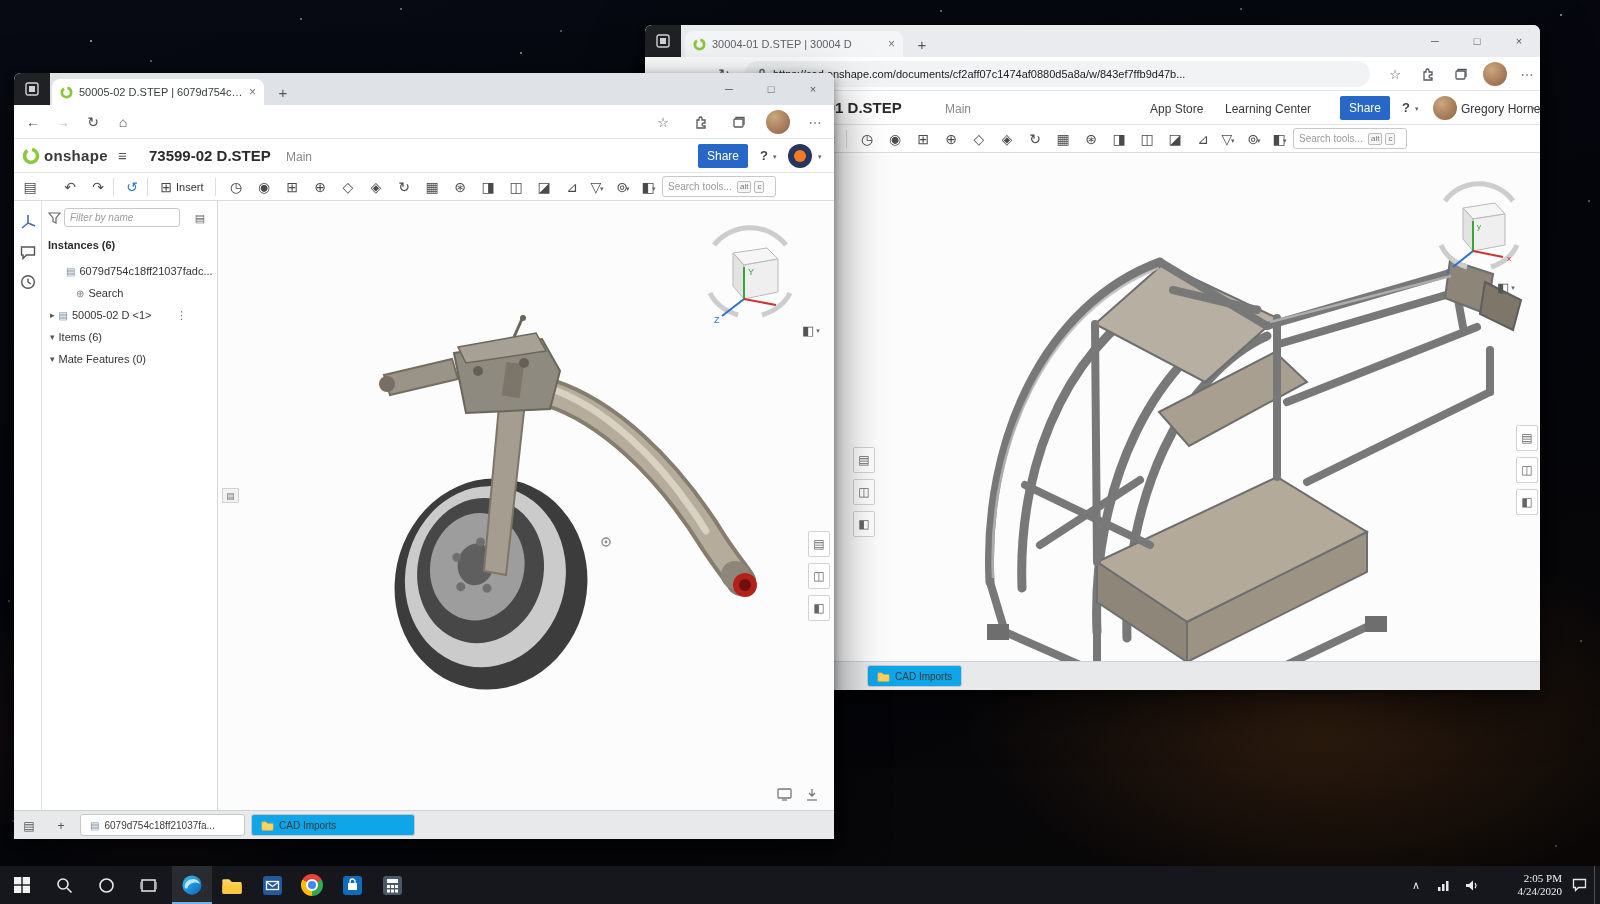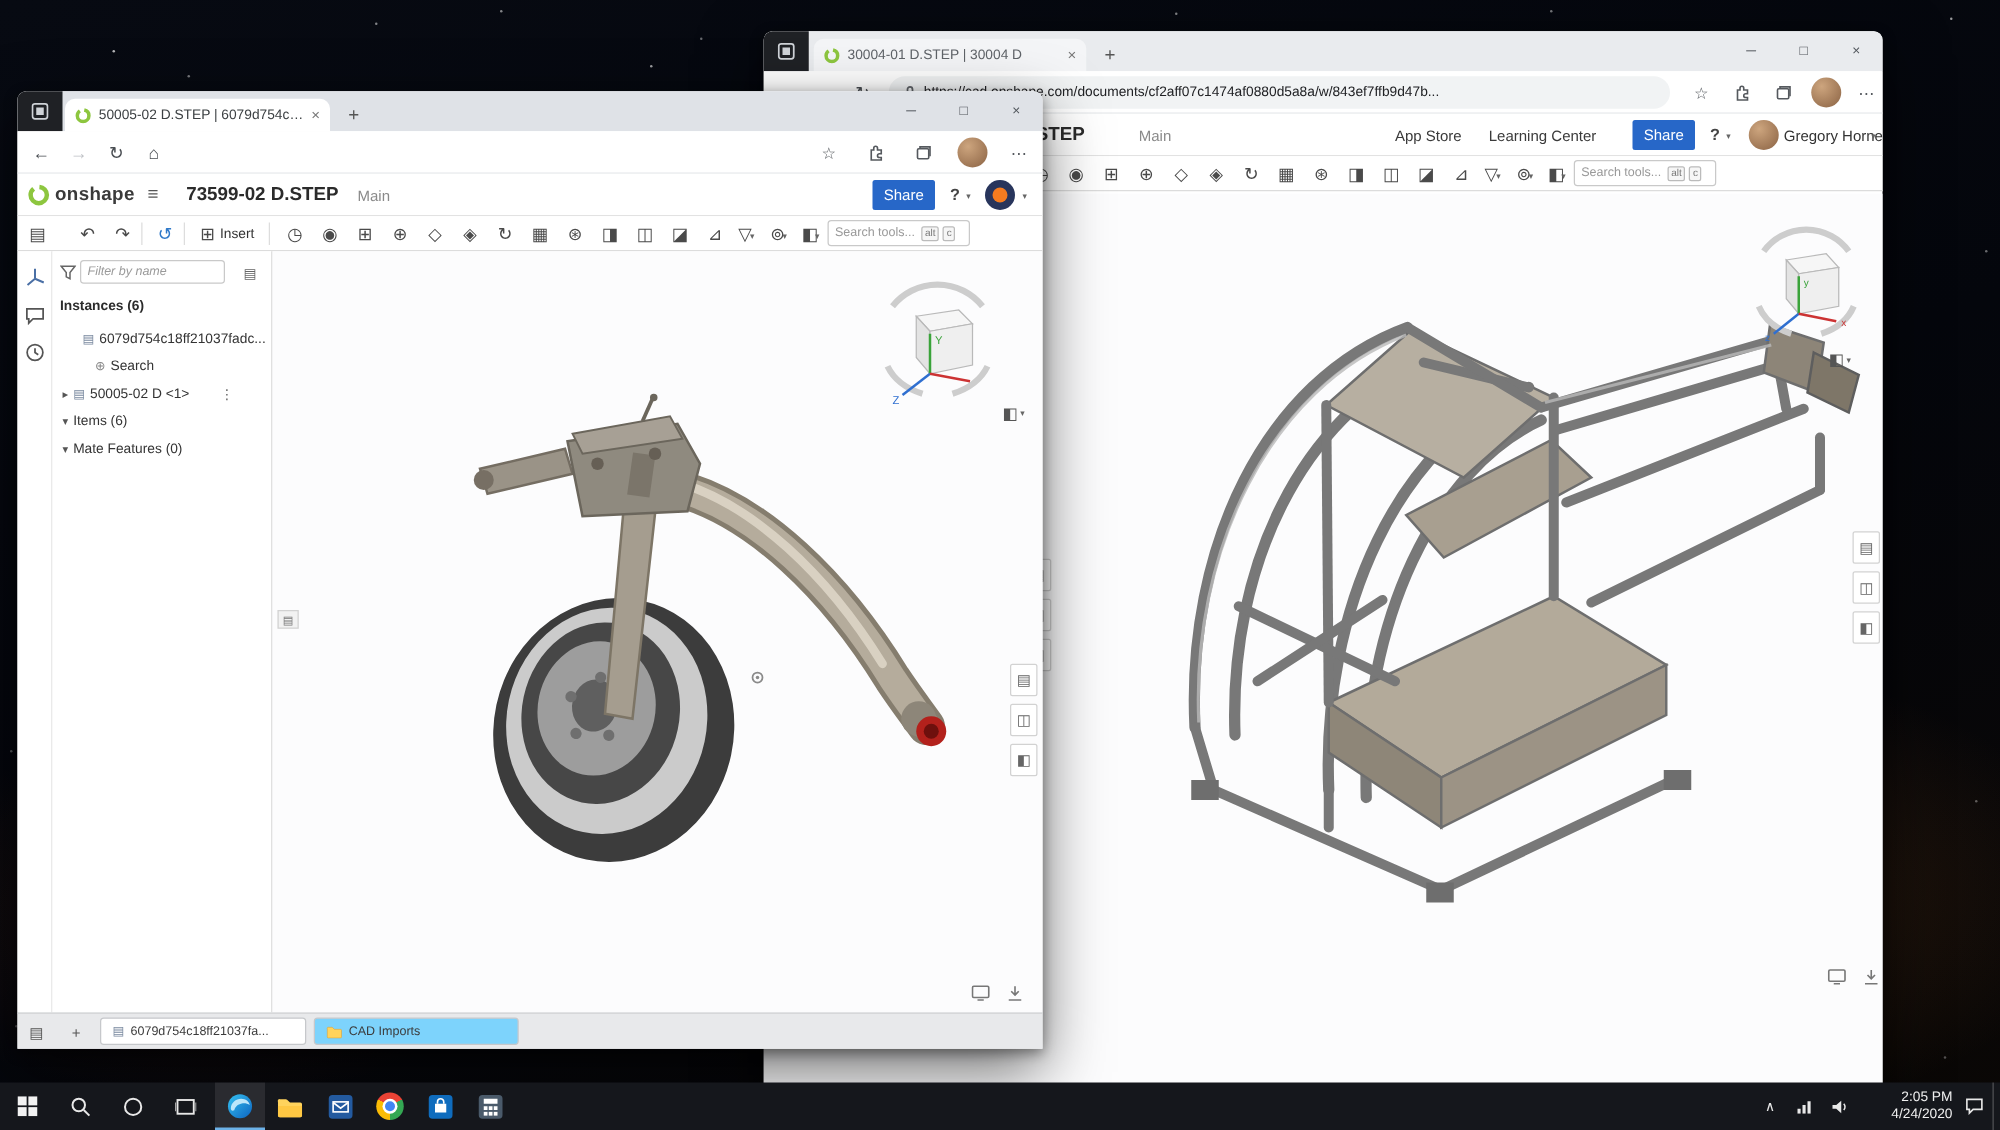--- a/index.html
+++ b/index.html
@@ -6,21 +6,21 @@
 html,body{width:1600px;height:904px;overflow:hidden;font-family:"Liberation Sans",sans-serif;}
 .abs{position:absolute;}
 #desktop{position:absolute;inset:0;background:linear-gradient(160deg,#070a12 0%,#04060c 55%,#0a0705 100%);}
 .glow{position:absolute;pointer-events:none;}
 .glow-l{left:-100px;bottom:20px;width:520px;height:300px;background:radial-gradient(ellipse,rgba(120,50,20,.22),transparent 70%);}
 .glow-r{right:-80px;bottom:0;width:720px;height:380px;background:radial-gradient(ellipse,rgba(150,85,30,.28),transparent 70%);}
 .stars{position:absolute;left:0;top:0;width:2px;height:2px;border-radius:50%;background:transparent;
 box-shadow:90px 40px 0 0 rgba(255,255,255,.7),300px 18px 0 0 rgba(255,255,255,.5),520px 52px 0 0 rgba(255,255,255,.6),60px 150px 0 0 rgba(255,255,255,.4),22px 320px 0 0 rgba(255,255,255,.5),8px 600px 0 0 rgba(255,255,255,.35),1560px 14px 0 0 rgba(255,255,255,.6),1588px 200px 0 0 rgba(255,255,255,.4),940px 10px 0 0 rgba(255,255,255,.5),1240px 8px 0 0 rgba(255,255,255,.45),400px 8px 0 0 rgba(255,255,255,.5),200px 260px 0 0 rgba(255,255,255,.35),12px 820px 0 0 rgba(255,255,255,.3),1580px 640px 0 0 rgba(255,255,255,.35),1555px 845px 0 0 rgba(255,255,255,.3),150px 60px 0 0 rgba(255,255,255,.45),560px 30px 0 0 rgba(255,255,255,.4);}
 
 .win{position:absolute;background:#fff;border-radius:7px 7px 0 0;box-shadow:0 18px 50px rgba(0,0,0,.55),0 3px 10px rgba(0,0,0,.4);}
-#win-back{left:611px;top:25px;width:895px;height:879px;z-index:1;}
+#win-back{left:645px;top:25px;width:895px;height:665px;z-index:1;}
 #win-front{left:14px;top:73px;width:820px;height:766px;z-index:2;}
 .titlebar{position:absolute;left:0;right:0;top:0;height:32px;border-radius:7px 7px 0 0;}
 #win-front .titlebar{background:#dfe2e7;}
 #win-back .titlebar{background:#e9ebee;}
 .winlogo{position:absolute;left:0;top:0;width:36px;height:32px;background:#1f2125;border-radius:7px 0 0 0;display:flex;align-items:center;justify-content:center;}
 .btab{position:absolute;top:6px;height:26px;background:#fff;border-radius:8px 8px 0 0;display:flex;align-items:center;gap:6px;padding:0 8px;font-size:11px;color:#3c4043;}
 #win-back .btab{background:#f4f5f7;color:#5f6368;}
 .btab-title{flex:1;white-space:nowrap;overflow:hidden;text-overflow:ellipsis;}
 .tclose{color:#777;font-size:12px;flex:0 0 auto;}
 .newtab{position:absolute;top:8px;width:22px;height:22px;display:flex;align-items:center;justify-content:center;font-size:15px;color:#555;}
@@ -73,31 +73,31 @@
 #win-front .viewport{left:204px;right:0;}
 #win-back .viewport{left:0;right:0;top:130px;bottom:28px;}
 .ptoggle{position:absolute;width:22px;height:26px;background:#fff;border:1px solid #d2d2d2;border-radius:2px;display:flex;align-items:center;justify-content:center;font-size:12px;color:#666;}
 .handle{position:absolute;width:17px;height:15px;background:#f2f2f2;border:1px solid #d2d2d2;display:flex;align-items:center;justify-content:center;font-size:9px;color:#777;}
 .cubemenu{position:absolute;display:flex;align-items:center;gap:2px;font-size:13px;color:#555;}
 .cubemenu .caret2{font-size:7px;color:#666;}
 .vpicon{position:absolute;width:20px;height:16px;display:flex;align-items:center;justify-content:center;}
 .osfooter{position:absolute;left:0;right:0;bottom:0;height:29px;background:#e8e9eb;border-top:1px solid #cfd1d4;}
 .fticon{position:absolute;top:6px;width:18px;height:18px;display:flex;align-items:center;justify-content:center;font-size:12px;color:#555;}
 .ftab{position:absolute;top:3px;height:22px;display:flex;align-items:center;gap:5px;padding:0 9px;font-size:10px;color:#3b3b3b;background:#fff;border:1px solid #c6c8cb;border-radius:3px;max-width:170px;}
-.ftab.inactive{background:#7dd3fc;}
+.ftab.inactive{background:#0ea5e9;}
 .ftab .lbl{white-space:nowrap;overflow:hidden;text-overflow:ellipsis;}
 
 #taskbar{position:absolute;left:0;right:0;bottom:0;height:38px;background:#15171c;z-index:50;}
 .tbbtn{position:absolute;top:0;width:40px;height:38px;display:flex;align-items:center;justify-content:center;}
 .tbbtn.active{background:rgba(255,255,255,.09);box-shadow:inset 0 -2px 0 #6cb2e8;}
 .chrome-ball{width:22px;height:22px;border-radius:50%;background:conic-gradient(from -60deg,#ea4335 0 120deg,#34a853 120deg 240deg,#fbbc05 240deg 360deg);position:relative;}
 .chrome-ball::before{content:"";position:absolute;left:5px;top:5px;width:12px;height:12px;border-radius:50%;background:#fff;}
 .chrome-ball::after{content:"";position:absolute;left:7px;top:7px;width:8px;height:8px;border-radius:50%;background:#4285f4;}
 .tray{position:absolute;top:0;height:38px;display:flex;align-items:center;justify-content:center;color:#e8e8e8;}
-.clock{position:absolute;right:36px;top:0;width:76px;height:38px;display:flex;flex-direction:column;align-items:flex-end;justify-content:center;color:#f0f0f0;font-size:11px;line-height:13px;padding-right:2px;}
+.clock{position:absolute;right:36px;top:0;width:76px;height:38px;display:flex;flex-direction:column;align-items:flex-end;justify-content:center;color:#f0f0f0;font-size:11px;line-height:13px;padding-right:2px;font-family:Liberation Serif, serif;}
 .deskstrip{position:absolute;right:0;top:0;width:6px;height:38px;border-left:1px solid rgba(255,255,255,.25);}
 svg{display:block;}
 </style>
 </head>
 <body>
 
 <div id="desktop">
   <div class="stars"></div>
   <div class="glow glow-l"></div>
   <div class="glow glow-r"></div>

